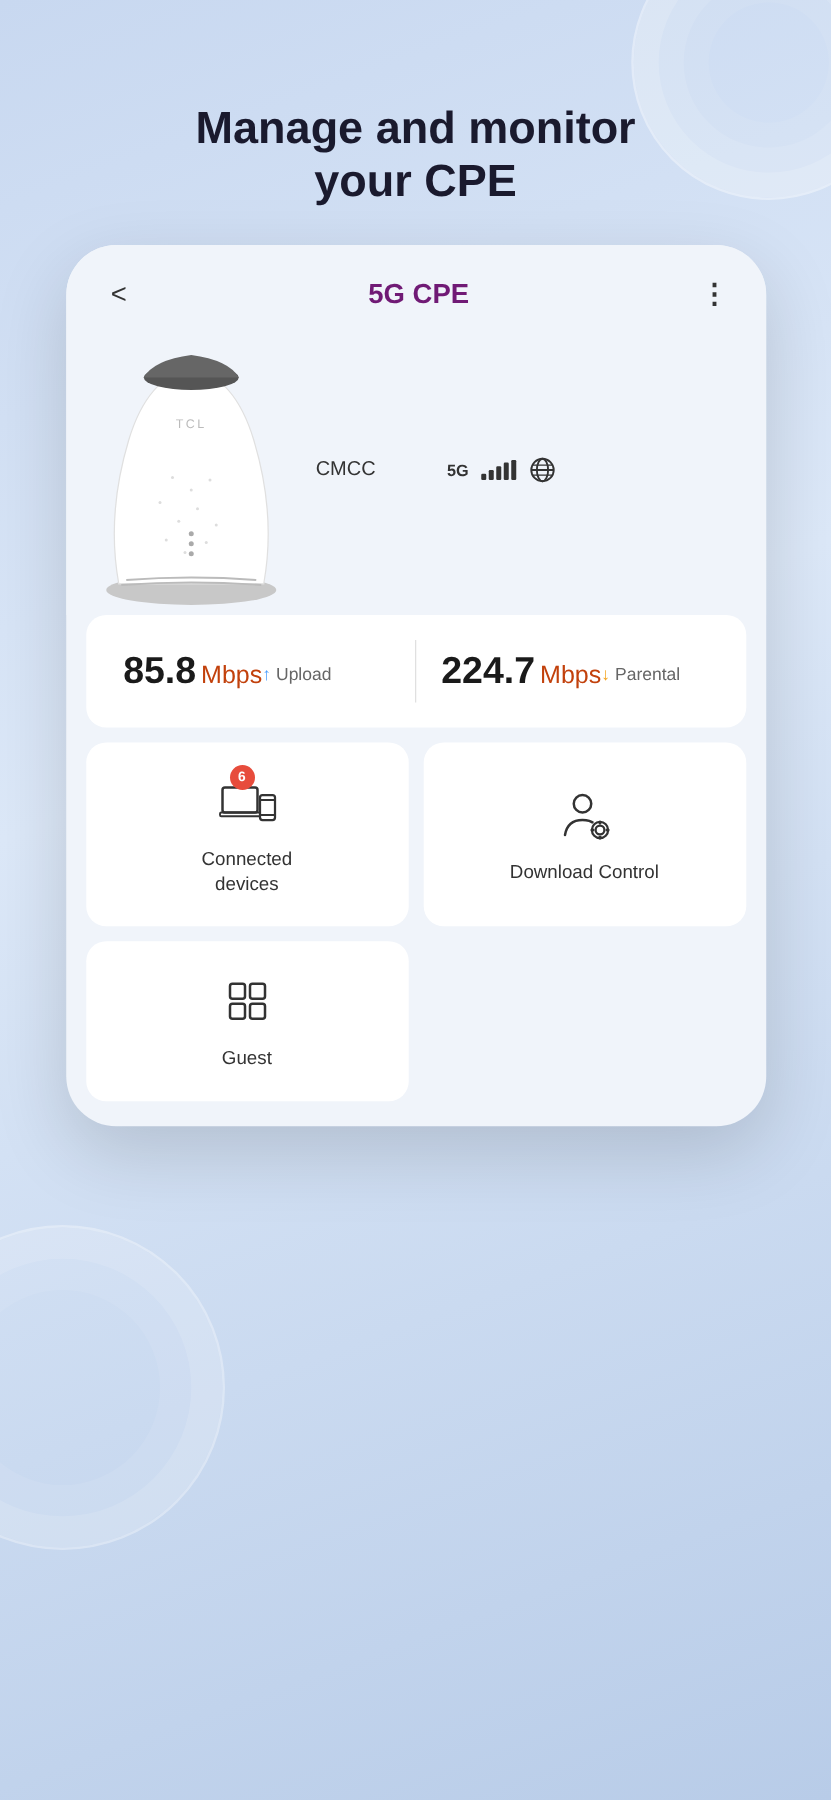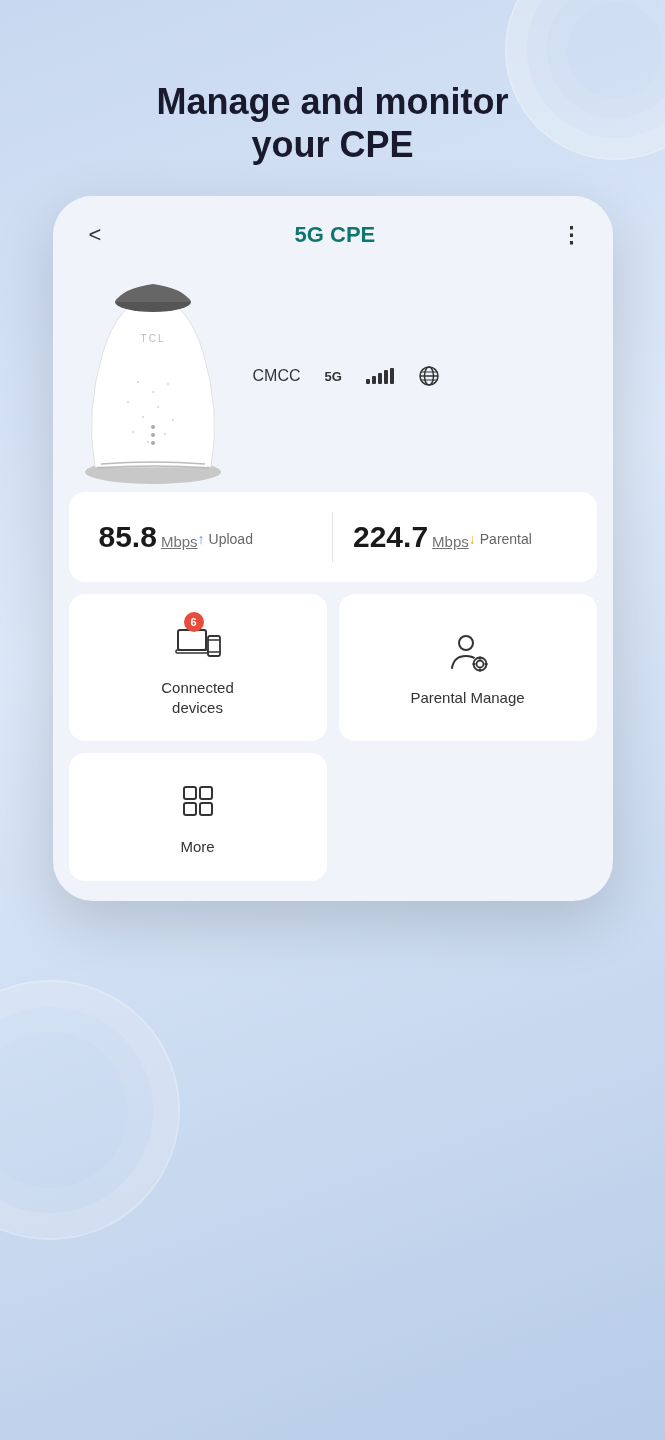--- a/index.html
+++ b/index.html
@@ -75,21 +75,21 @@
     .back-btn {
       font-size: 22px;
       color: #333;
       cursor: pointer;
       padding: 4px 8px;
     }
 
     .title-text {
       font-size: 22px;
       font-weight: 600;
-      color: #0f766e;
+      color: #701a75;
     }
 
     .more-dots {
       font-size: 22px;
       color: #333;
       cursor: pointer;
       letter-spacing: 2px;
       font-weight: bold;
     }
 
@@ -105,21 +105,21 @@
     
     .cpe-device {
       width: 200px;
       height: 220px;
     }
 
     
     .network-status {
       display: flex;
       align-items: center;
-      gap: 24px;
+      gap: 10px;
       margin: 8px 0 20px;
       font-size: 16px;
       color: #333;
     }
 
     .signal-bars {
       display: flex;
       align-items: flex-end;
       gap: 2px;
       height: 16px;
@@ -149,24 +149,23 @@
     .stat-value {
       font-size: 30px;
       font-weight: 800;
       color: #1a1a1a;
       display: flex;
       align-items: baseline;
       gap: 4px;
     }
 
     .stat-unit {
-      font-size: 15px;
+      font-size: 20px;
       font-weight: 400;
-      color: #737373;
-      text-decoration: underline;
+      color: #c2410c;
     }
 
     .stat-label {
       font-size: 14px;
       color: #666;
       margin-top: 4px;
       display: flex;
       align-items: center;
       gap: 4px;
     }
@@ -239,20 +238,21 @@
       font-weight: bold;
       display: flex;
       align-items: center;
       justify-content: center;
     }
 
     .tag-5g {
       font-size: 13px;
       font-weight: 700;
       color: #333;
+      margin-left: 47px;
     }
   </style>
 </head>
 <body>
 
 <div class="bg-circle-top-right"></div>
 <div class="bg-circle-bottom-left"></div>
 
 <div class="header-text">
   <h1>
@@ -376,30 +376,30 @@
 
           <circle cx="36" cy="34" r="7" fill="white" stroke="white" stroke-width="2"></circle>
           <circle cx="36" cy="34" r="3.5" stroke="#333" stroke-width="1.8" fill="none"></circle>
           <circle cx="36" cy="34" r="6.5" stroke="#333" stroke-width="1.8" fill="none"></circle>
           <rect x="35" y="26.5" width="2" height="3" rx="0.5" fill="#333"></rect>
           <rect x="35" y="38.5" width="2" height="3" rx="0.5" fill="#333"></rect>
           <rect x="28.5" y="33" width="3" height="2" rx="0.5" fill="#333"></rect>
           <rect x="40.5" y="33" width="3" height="2" rx="0.5" fill="#333"></rect>
         </svg>
       </div>
-      <div class="grid-btn-label">Parental Manage</div>
+      <div class="grid-btn-label">Download Control</div>
     </div>
 
     <div class="grid-btn">
       <div class="grid-btn-icon">
         <svg width="44" height="44" viewBox="0 0 44 44" fill="none" xmlns="http://www.w3.org/2000/svg">
 
           <rect x="8" y="8" width="12" height="12" rx="2" stroke="#333" stroke-width="2"></rect>
           <rect x="24" y="8" width="12" height="12" rx="2" stroke="#333" stroke-width="2"></rect>
           <rect x="8" y="24" width="12" height="12" rx="2" stroke="#333" stroke-width="2"></rect>
           <rect x="24" y="24" width="12" height="12" rx="2" stroke="#333" stroke-width="2"></rect>
         </svg>
       </div>
-      <div class="grid-btn-label">More</div>
+      <div class="grid-btn-label">Guest</div>
     </div>
 
   </div>
 </div>
 
 </body></html>

